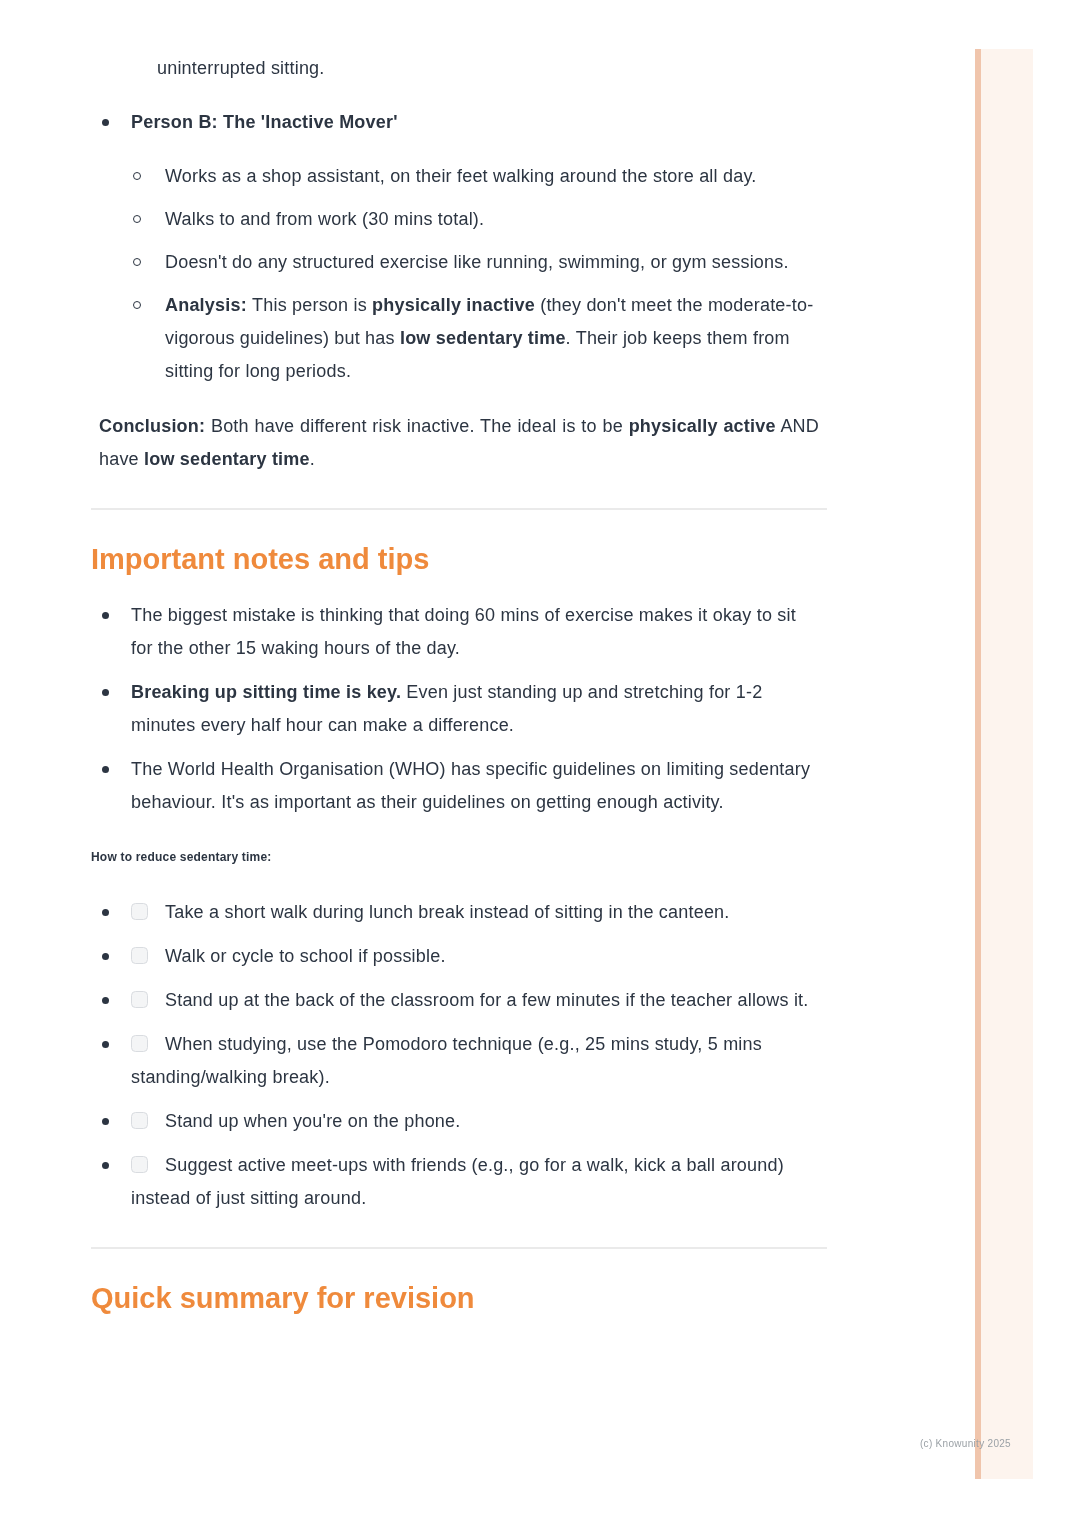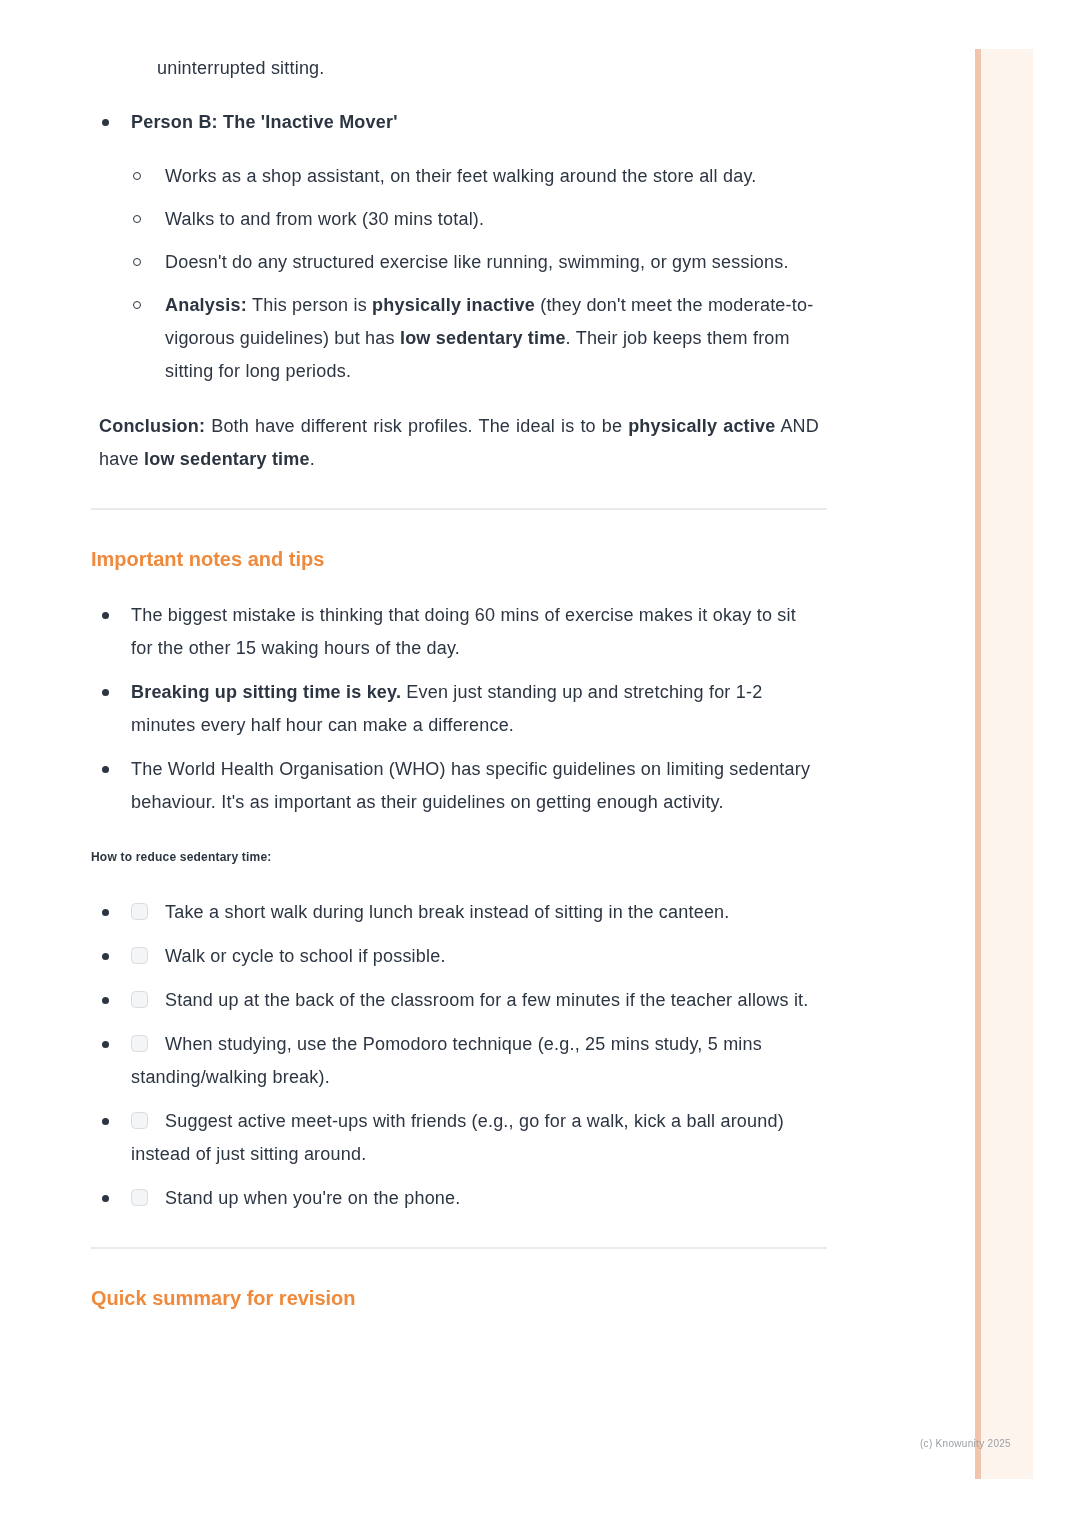--- a/index.html
+++ b/index.html
@@ -45,21 +45,21 @@
   .conclusion { margin-top: 22px; text-align: justify; }
 
   .divider {
     border: none;
     border-top: 2px solid #eaeaea;
     margin: 32px 0 0 0;
   }
 
   h2.orange {
     color: #ef8a3c;
-    font-size: 20px;
+    font-size: 29px;
     line-height: 36px;
     letter-spacing: 0;
     margin: 31px 0 22px 0;
     font-weight: bold;
   }
   h3.subhead {
     font-size: 12px;
     line-height: 33px;
     margin: 22px 0 22px 0;
     font-weight: bold;
@@ -123,21 +123,21 @@
           <p>Doesn't do any structured exercise like running, swimming, or gym sessions.</p>
         </li>
         <li>
           <span class="circle"></span>
           <p><strong>Analysis: </strong><span>This person is </span><strong>physically inactive</strong><span> (they don't meet the moderate-to-vigorous guidelines) but has </span><strong>low sedentary time</strong><span>. Their job keeps them from sitting for long periods.</span></p>
         </li>
       </ul>
     </li>
   </ul>
 
-  <p class="conclusion"><strong>Conclusion: </strong><span>Both have different risk profiles. The ideal is to be </span><strong>physically active</strong><span> AND have </span><strong>low sedentary time</strong><span>.</span></p>
+  <p class="conclusion"><strong>Conclusion: </strong><span>Both have different risk inactive. The ideal is to be </span><strong>physically active</strong><span> AND have </span><strong>low sedentary time</strong><span>.</span></p>
 
   <hr class="divider">
 
   <h2 class="orange">Important notes and tips</h2>
 
   <ul class="l1">
     <li>
       <span class="dot"></span>
       <p><span>The biggest mistake is thinking that doing 60 mins of exercise makes it okay to sit for the other 15 waking hours of the day.</span></p>
     </li>
@@ -165,25 +165,25 @@
     <li>
       <span class="dot"></span>
       <p><span class="checkbox"></span><span>Stand up at the back of the classroom for a few minutes if the teacher allows it.</span></p>
     </li>
     <li>
       <span class="dot"></span>
       <p><span class="checkbox"></span><span>When studying, use the Pomodoro technique (e.g., 25 mins study, 5 mins standing/walking break).</span></p>
     </li>
     <li>
       <span class="dot"></span>
-      <p><span class="checkbox"></span><span>Suggest active meet-ups with friends (e.g., go for a walk, kick a ball around) instead of just sitting around.</span></p>
+      <p><span class="checkbox"></span><span>Stand up when you're on the phone.</span></p>
     </li>
     <li>
       <span class="dot"></span>
-      <p><span class="checkbox"></span><span>Stand up when you're on the phone.</span></p>
+      <p><span class="checkbox"></span><span>Suggest active meet-ups with friends (e.g., go for a walk, kick a ball around) instead of just sitting around.</span></p>
     </li>
   </ul>
 
   <hr class="divider">
 
   <h2 class="orange">Quick summary for revision</h2>
 
 </main>
 
 <div class="scroll-track">

